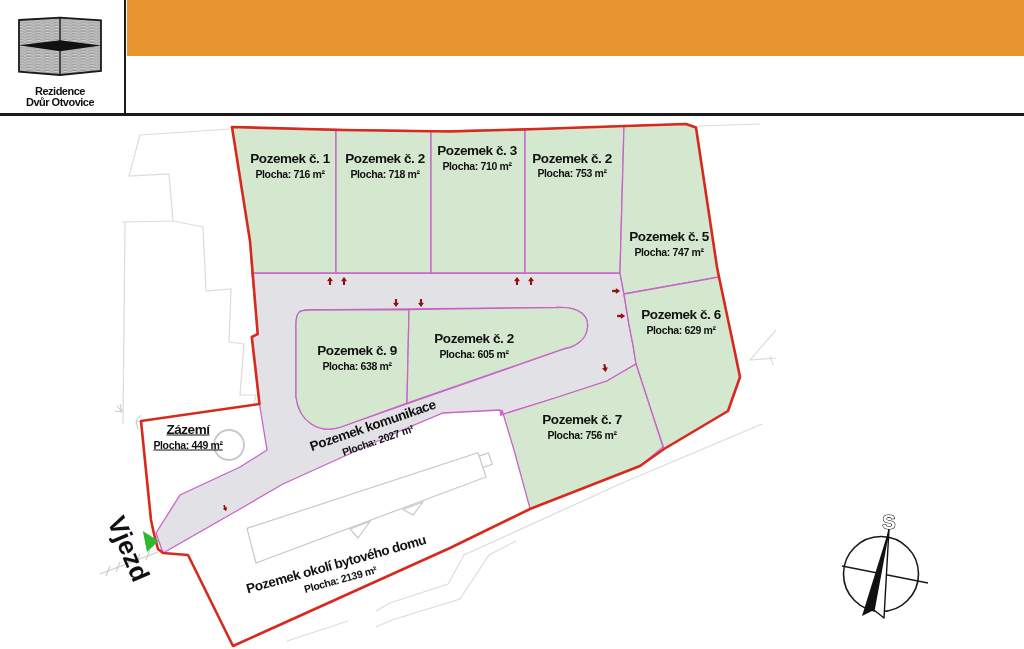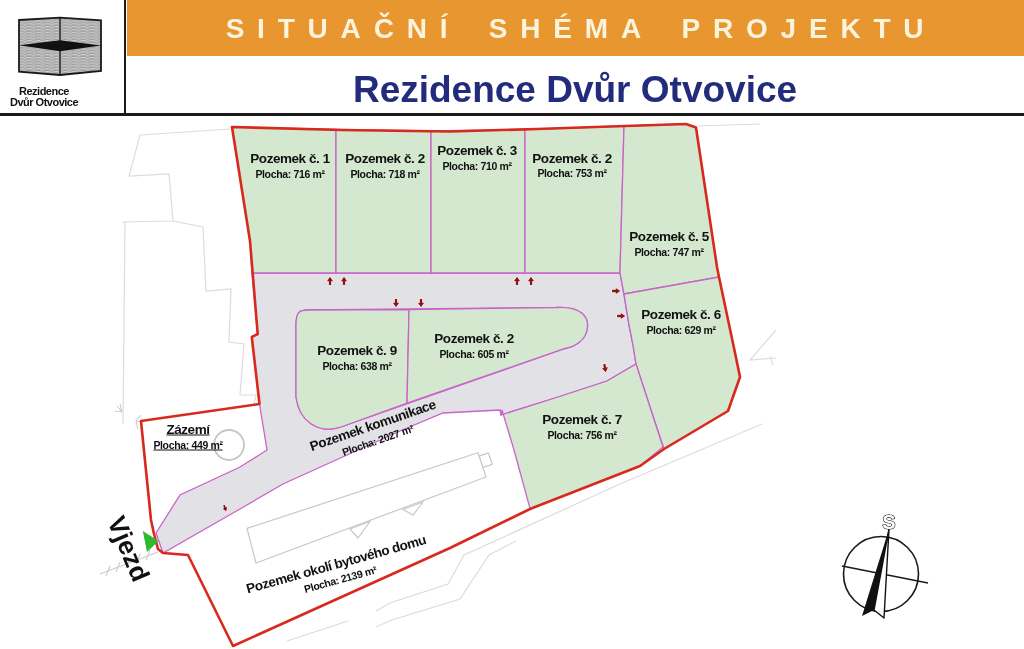--- a/index.html
+++ b/index.html
@@ -91,36 +91,34 @@
       <path d="M889,529 L862,616 L874,610 Z" fill="#111"></path>
       <path d="M889,529 L874,610 L884,618 Z" fill="#fff" stroke="#111" stroke-width="1.4" stroke-linejoin="round"></path>
       <text x="889" y="529" text-anchor="middle" font-size="20" font-weight="bold" fill="#ffffff" stroke="#000" stroke-width="1.1" style="paint-order:stroke;">S</text>
     </g>
   </svg>
 
   <div style="position:absolute;left:127px;top:0;width:897px;height:55.5px;background:#e8962f;"></div>
   <div style="position:absolute;left:123.8px;top:0;width:2.6px;height:112.5px;background:#1a1a1a;"></div>
   <div style="position:absolute;left:0;top:112.5px;width:1024px;height:3.2px;background:#1a1a1a;"></div>
 
-  <div class="lbl" style="left:581px;top:29px;font-size:28px;font-weight:bold;color:#fbf3dc;letter-spacing:12.8px;word-spacing:8px;margin-right:-12.8px;">SITUAČNÍ SHÉMA PROJEKTU</div>
-  <div class="lbl" style="left:575px;top:90px;font-size:37px;font-weight:bold;color:#232c7c;">Rezidence Dvůr Otvovice</div>
 
   <svg width="125" height="112" viewBox="0 0 125 112" style="position:absolute;left:0;top:0;">
     <defs>
       <pattern id="grain" width="9" height="2.8" patternUnits="userSpaceOnUse">
         <rect width="9" height="2.8" fill="#dadada"></rect>
         <path d="M0,0.7 Q2.2,0.15 4.5,0.7 T9,0.7" stroke="#6e6e6e" stroke-width="0.62" fill="none"></path>
         <path d="M0,2.1 Q2.5,2.65 4.5,2.1 T9,2.1" stroke="#7c7c7c" stroke-width="0.55" fill="none"></path>
       </pattern>
     </defs>
     <polygon points="19,20 60,17.6 101,20.4 101,71 60,75 19,71.7" fill="url(#grain)" stroke="#1a1a1a" stroke-width="1.8"></polygon>
     <line x1="60" y1="17.6" x2="60" y2="75" stroke="#1a1a1a" stroke-width="1.4"></line>
     <polygon points="19,45.2 60,40.2 101,45.6 60,51.2" fill="#111"></polygon>
   </svg>
-  <div class="lbl" style="left:44px;top:97px;font-size:11px;font-weight:bold;letter-spacing:-0.5px;line-height:1.0;">Rezidence<br>Dvůr Otvovice</div>
+  <div class="lbl" style="left:60px;top:97px;font-size:11px;font-weight:bold;letter-spacing:-0.5px;line-height:1.0;">Rezidence<br>Dvůr Otvovice</div>
 
   <div class="lbl" style="left:290px;top:165px;">
       <span class="t1">Pozemek č. 1</span>
       <span class="t2">Plocha: 716 m²</span>
     </div>
   <div class="lbl" style="left:385px;top:165px;">
       <span class="t1">Pozemek č. 2</span>
       <span class="t2">Plocha: 718 m²</span>
     </div>
   <div class="lbl" style="left:477px;top:157px;">

